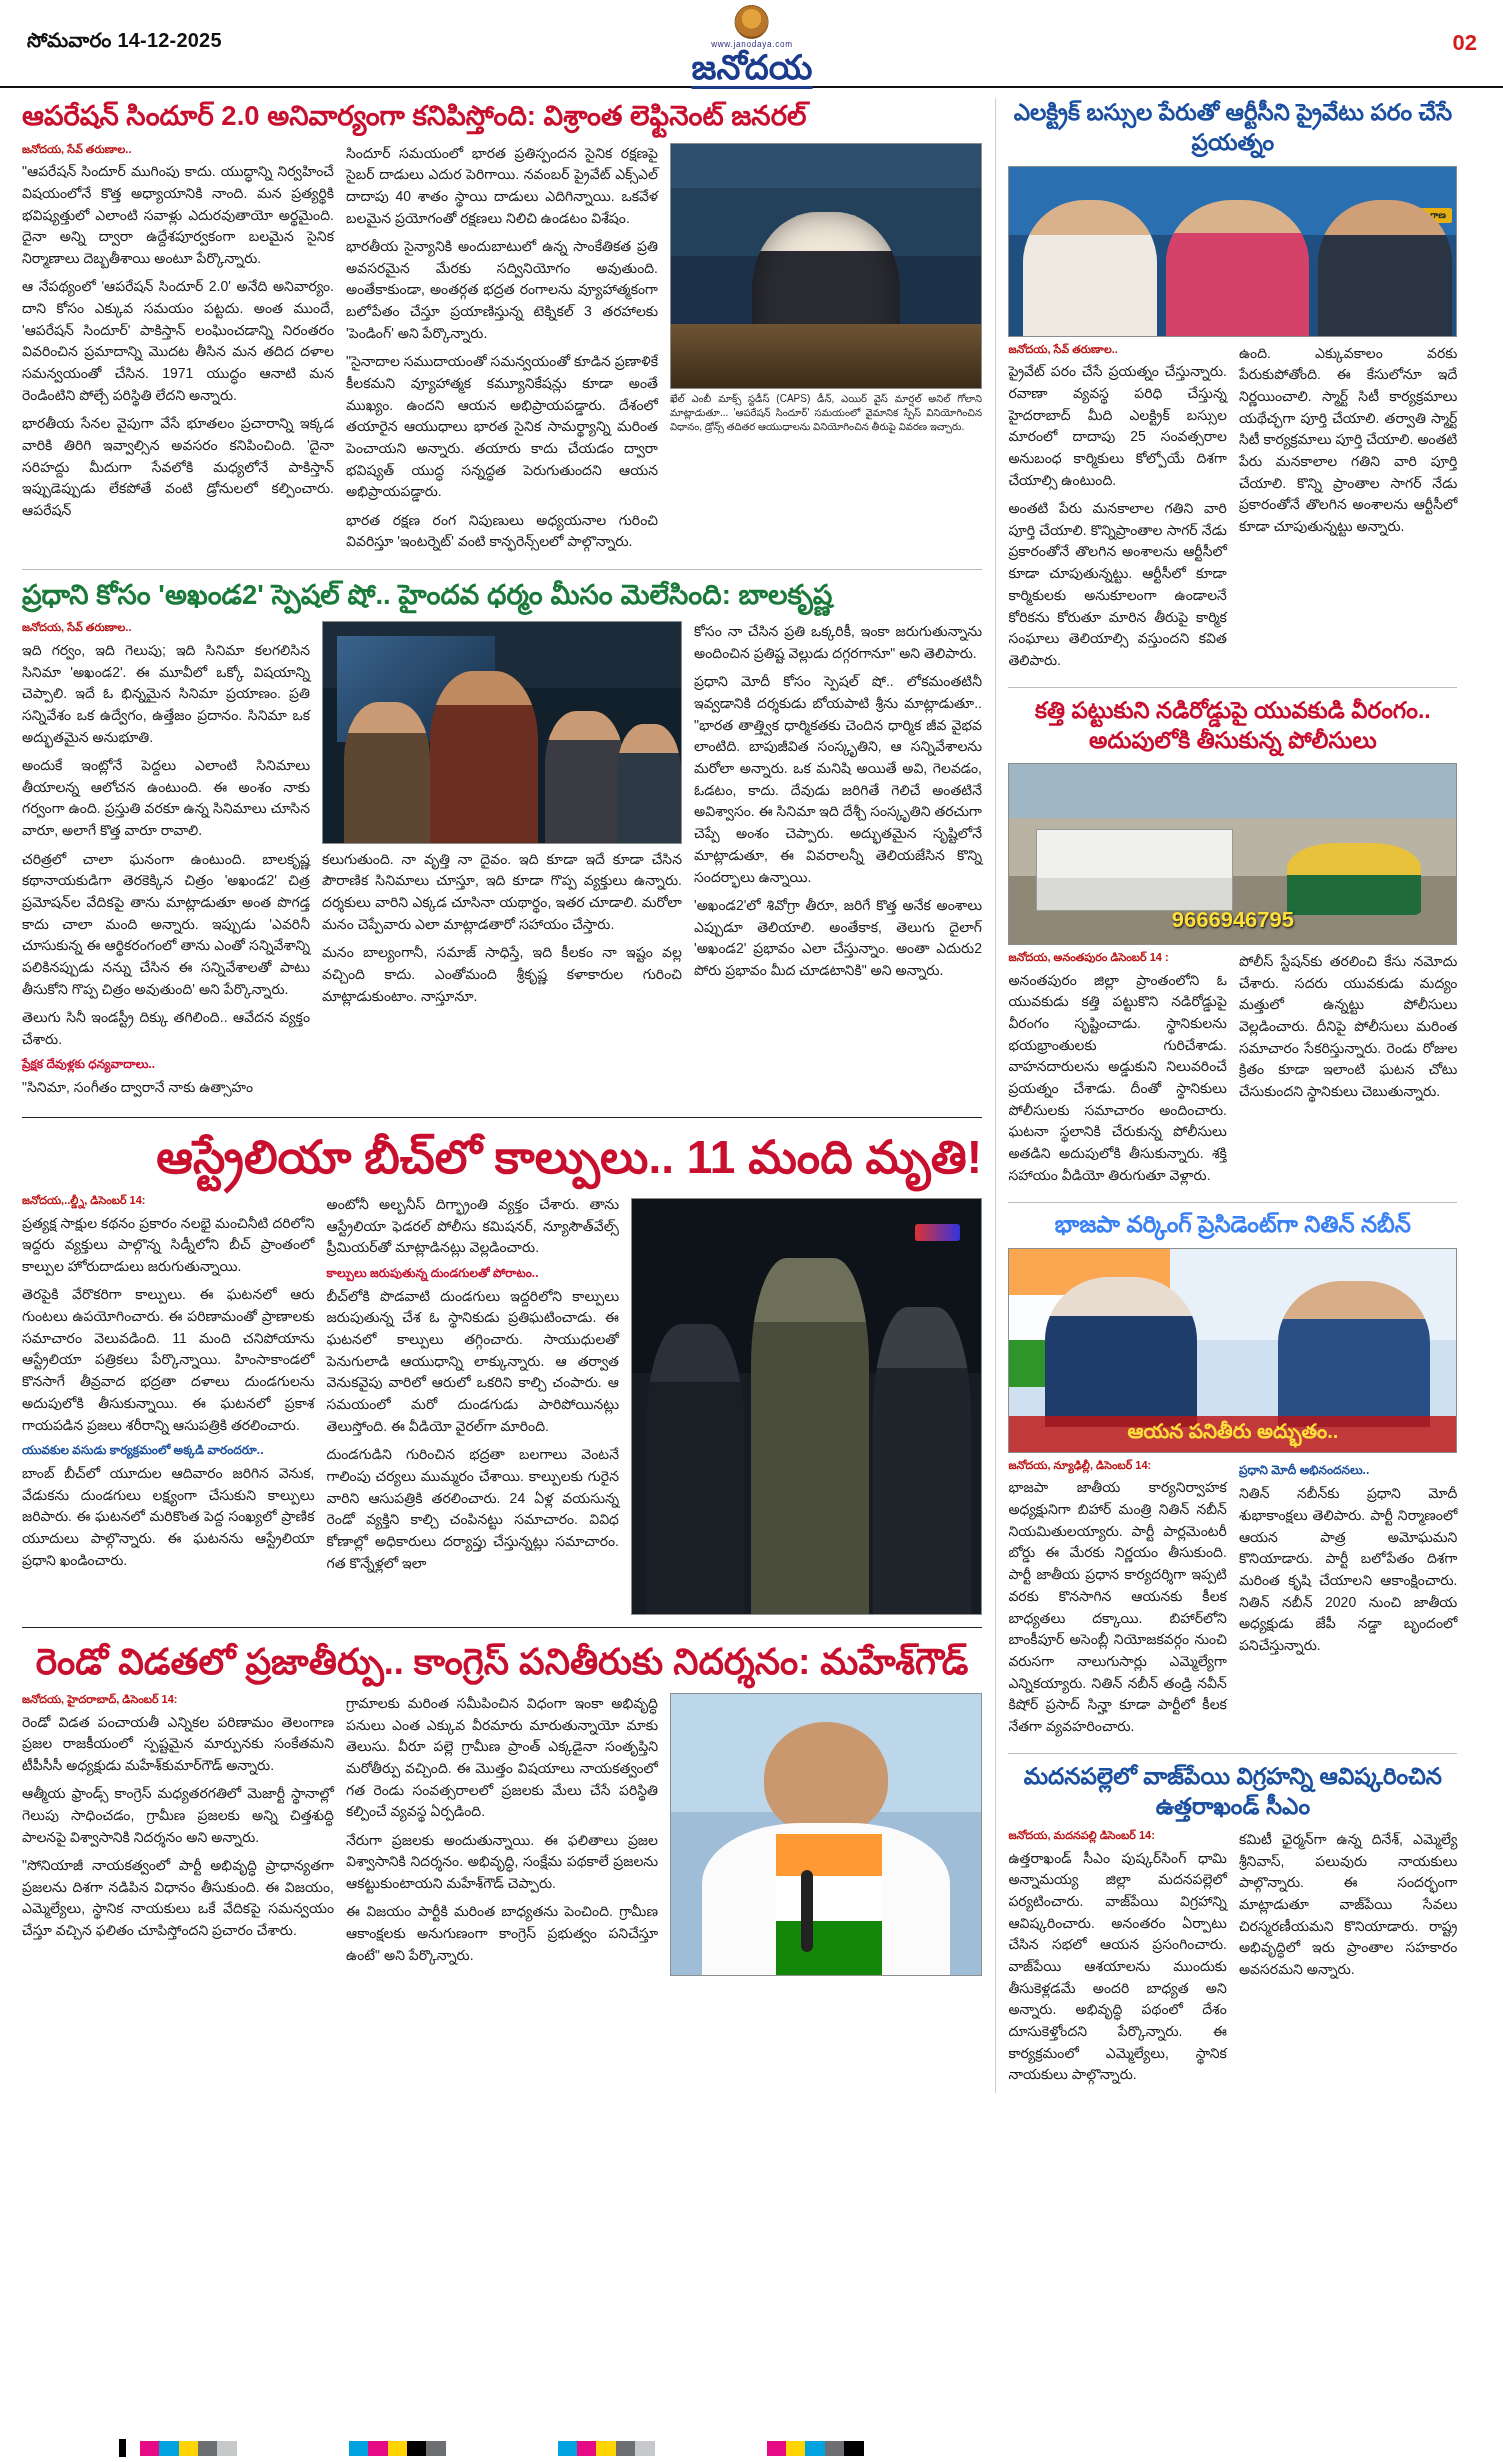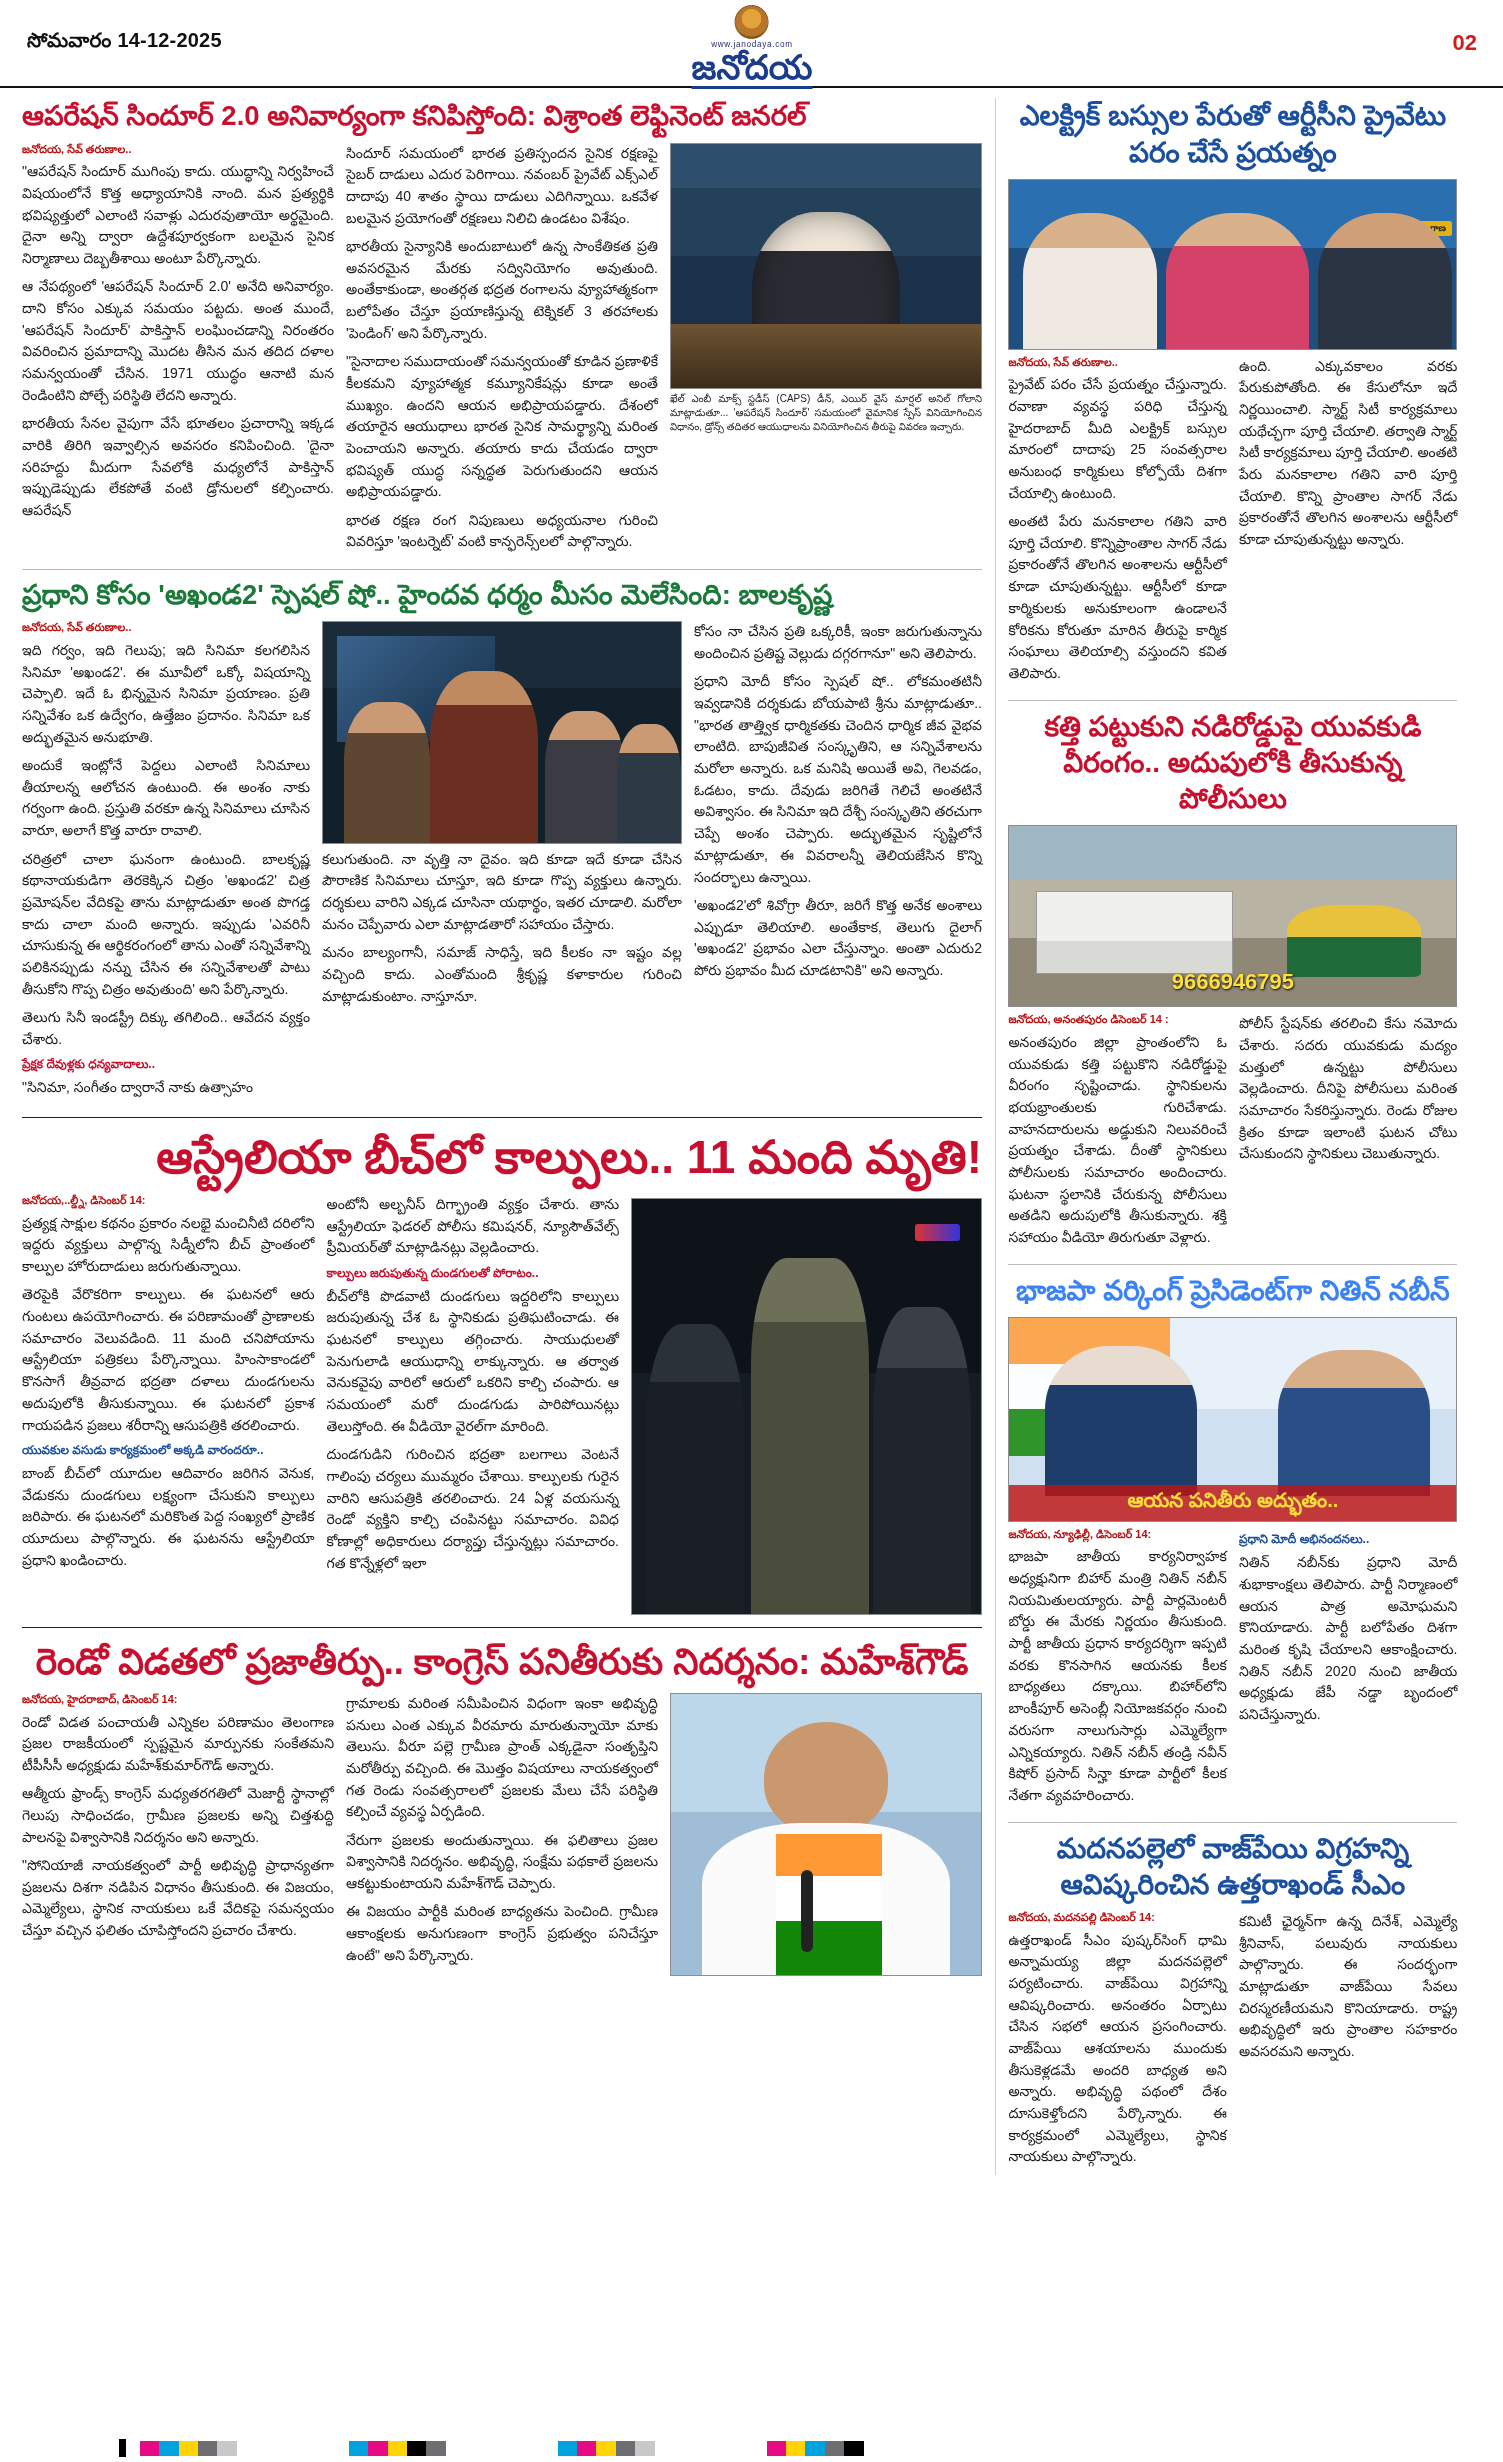--- a/index.html
+++ b/index.html
@@ -97,21 +97,21 @@
     text-align:right;
     line-height:1.22;
   }
   h1.hl.mid {
     font-size:36px;
     text-align:center;
     line-height:1.25;
   }
   h2.hl-r {
     color:#1b4fa0;
-    font-size:28px;
+    font-size:23px;
     line-height:1.3;
     margin:0 0 7.4px 0;
     font-weight:bold;
     text-align:center;
   }
   h2.hl-r.red { color:#c8102e; }
   h2.hl-r.green { color:#3b82f6; }
 
   .dateline {
     font-size:11px;

